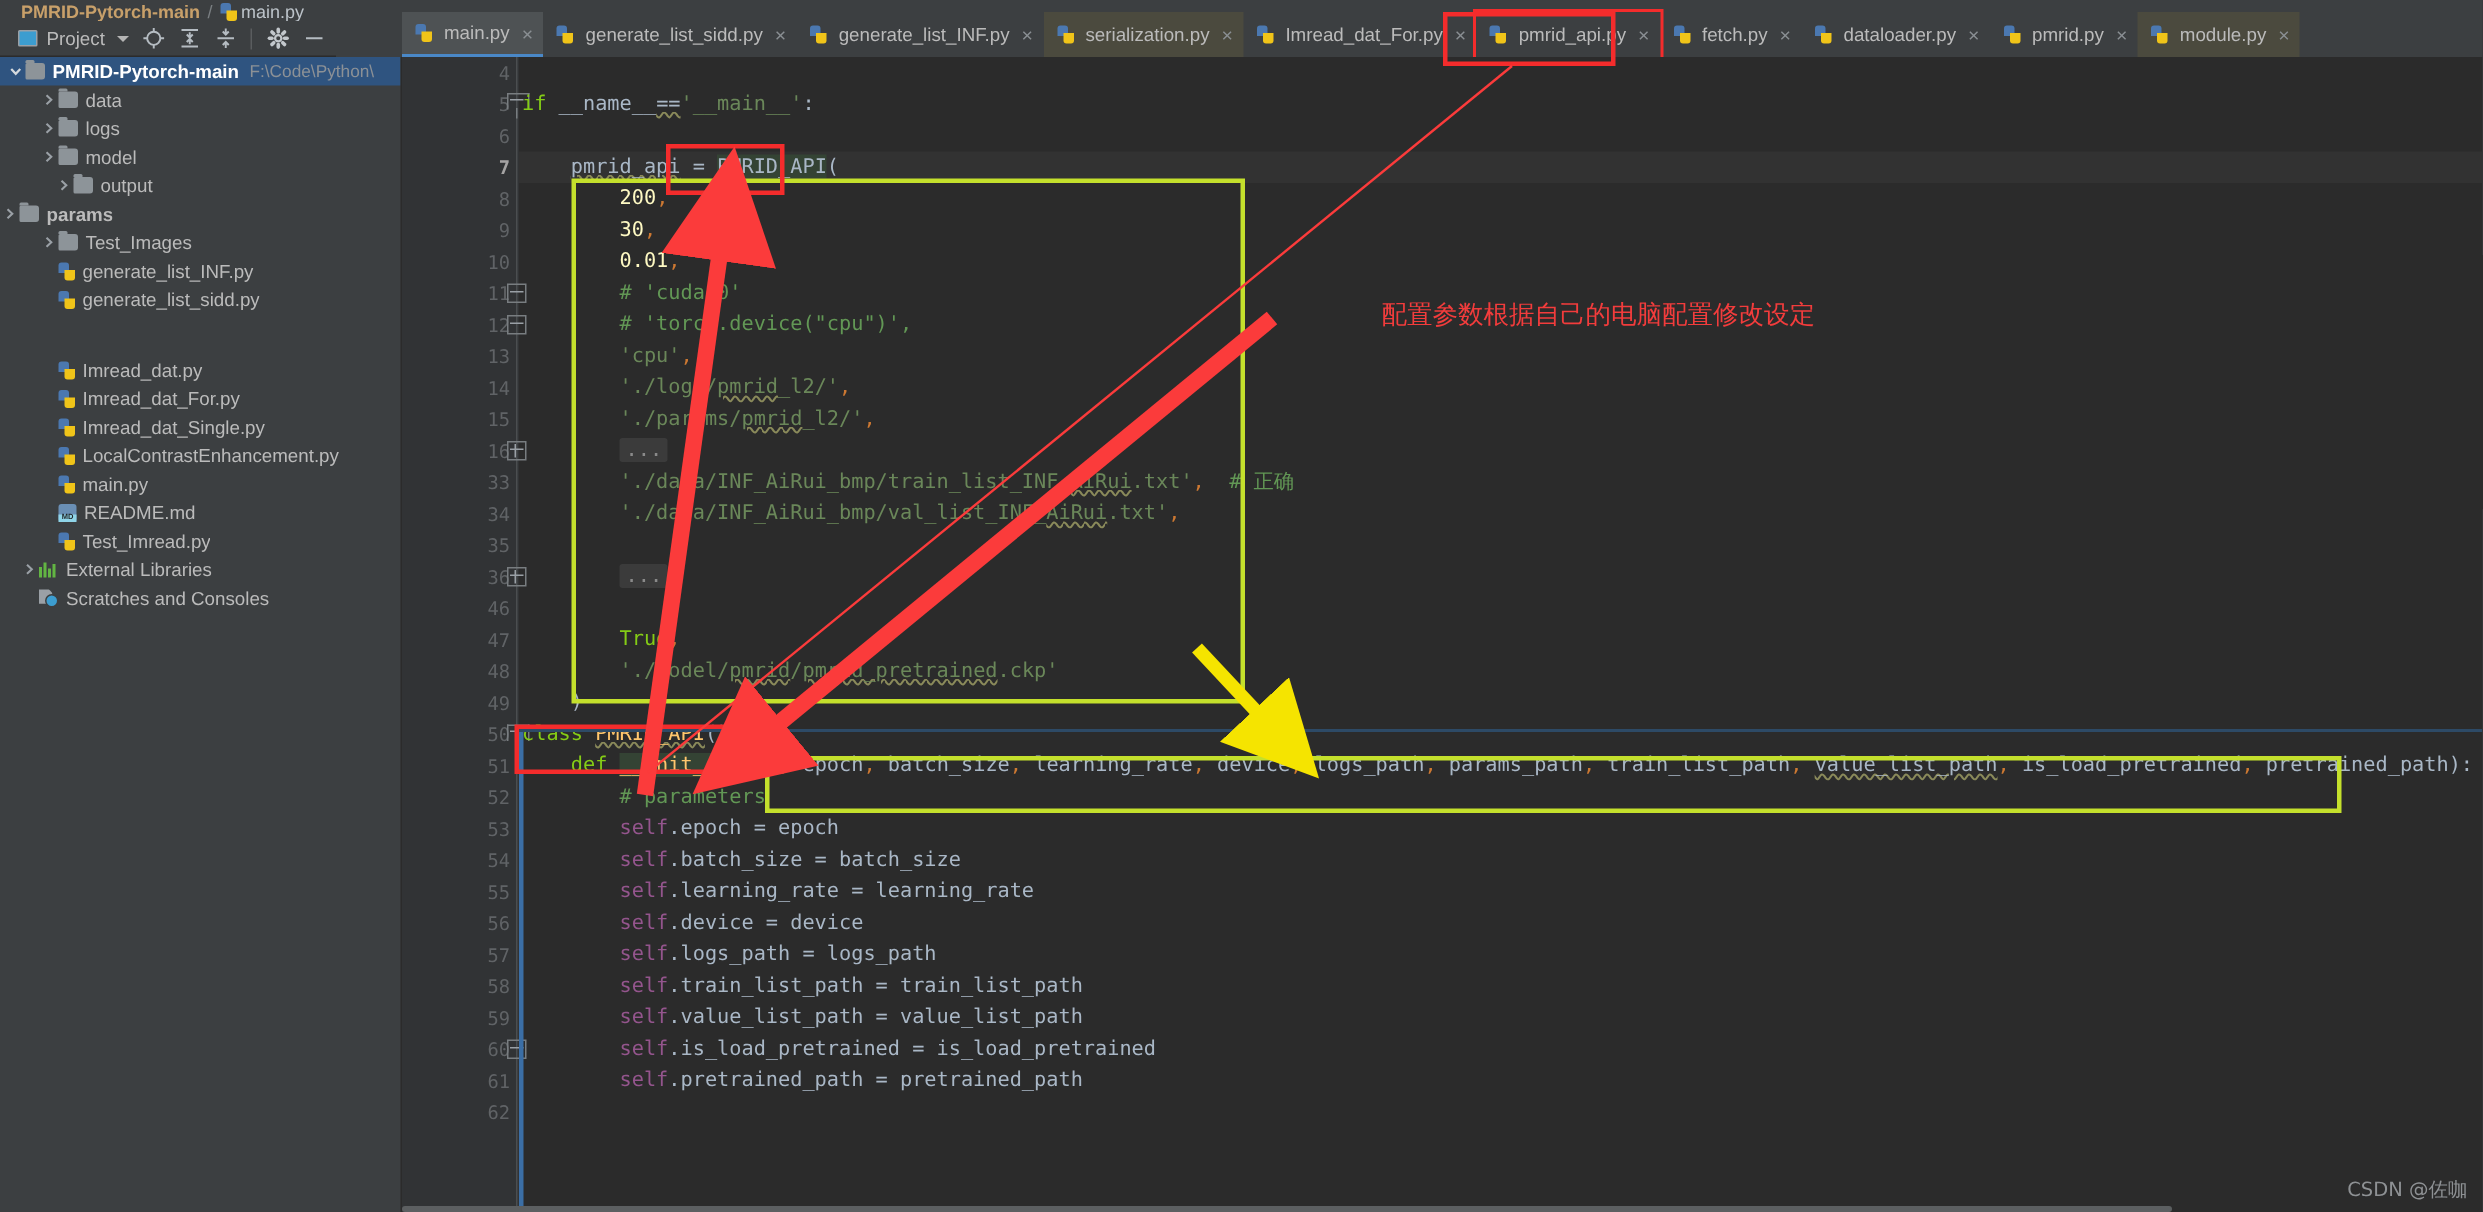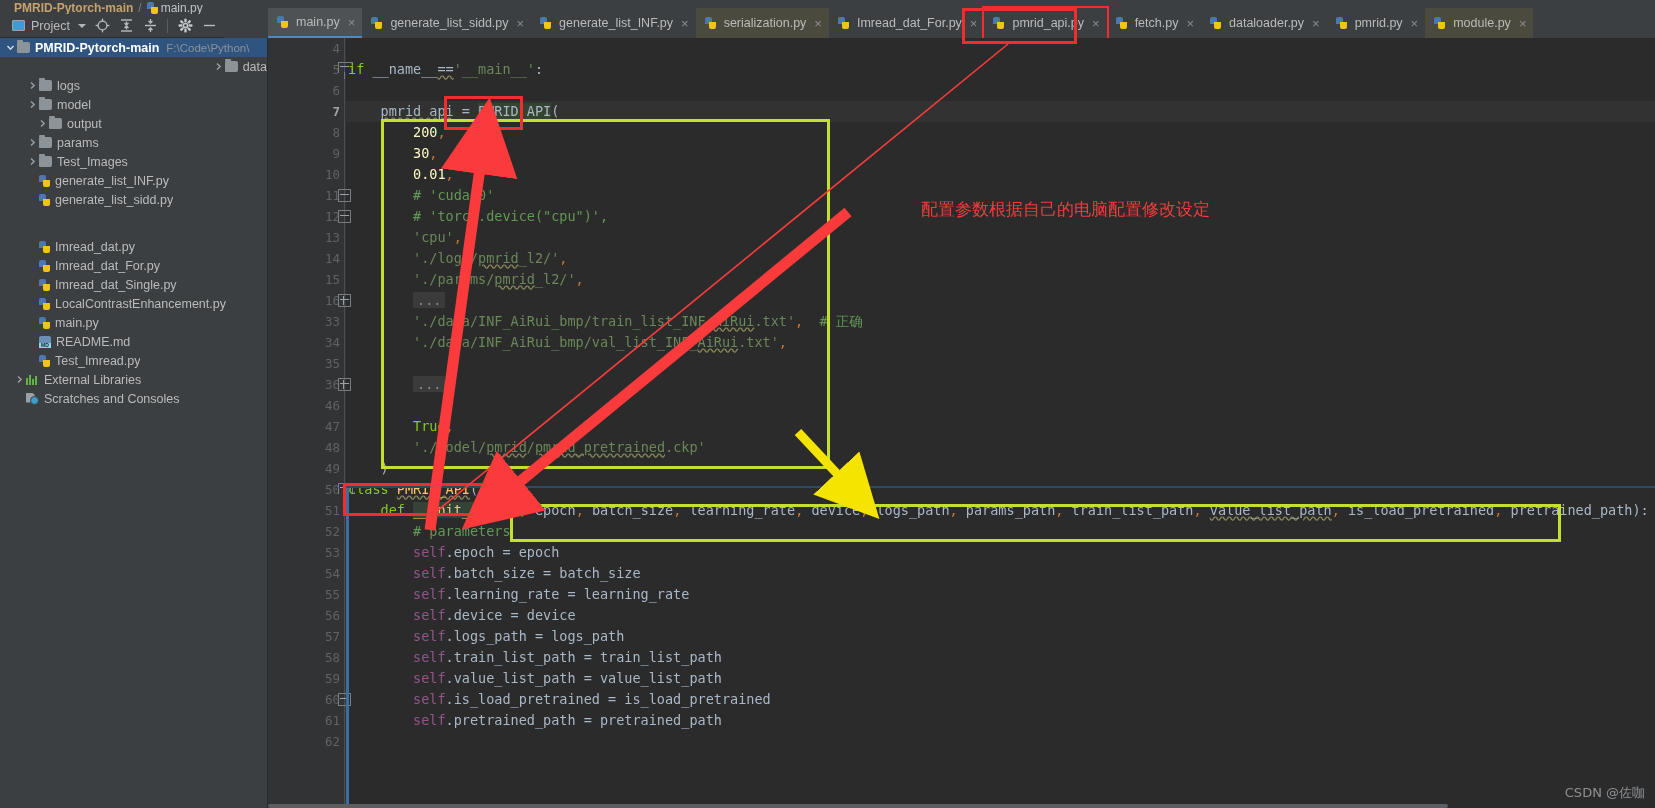--- a/index.html
+++ b/index.html
@@ -224,21 +224,21 @@
       <span class="arrow">
         <svg width="9" height="9" viewBox="0 0 9 9">
             <path d="M1.5 3 L4.5 6.2 L7.5 3" fill="none" stroke="#d4d9dd" stroke-width="1.5"></path>
           </svg>
       </span>
       <span class="folder"></span>
       <span class="tname" style="font-weight:bold;color:#ffffff;">PMRID-Pytorch-main</span>
       <span class="tpath">F:\Code\Python\</span>
     </div>
 
-    <div class="trow" style="padding-left:26px;justify-content:flex-end;">
+    <div class="trow" style="padding-left:26px;">
       <span class="arrow">
           <svg width="9" height="9" viewBox="0 0 9 9">
             <path d="M3 1.5 L6.2 4.5 L3 7.5" fill="none" stroke="#9aa0a6" stroke-width="1.4"></path>
           </svg>
         </span>
       <span class="folder"></span>
       <span class="tname">data</span>
     </div>
     <div class="trow" style="padding-left:26px;">
       <span class="arrow">
@@ -260,21 +260,21 @@
     </div>
     <div class="trow" style="padding-left:36px;">
       <span class="arrow">
           <svg width="9" height="9" viewBox="0 0 9 9">
             <path d="M3 1.5 L6.2 4.5 L3 7.5" fill="none" stroke="#9aa0a6" stroke-width="1.4"></path>
           </svg>
         </span>
       <span class="folder"></span>
       <span class="tname">output</span>
     </div>
-    <div class="trow" style="padding-left:26px;">
+    <div class="trow" style="font-weight:bold;">
       <span class="arrow">
           <svg width="9" height="9" viewBox="0 0 9 9">
             <path d="M3 1.5 L6.2 4.5 L3 7.5" fill="none" stroke="#9aa0a6" stroke-width="1.4"></path>
           </svg>
         </span>
       <span class="folder"></span>
       <span class="tname">params</span>
     </div>
     <div class="trow" style="padding-left:26px;">
       <span class="arrow">

